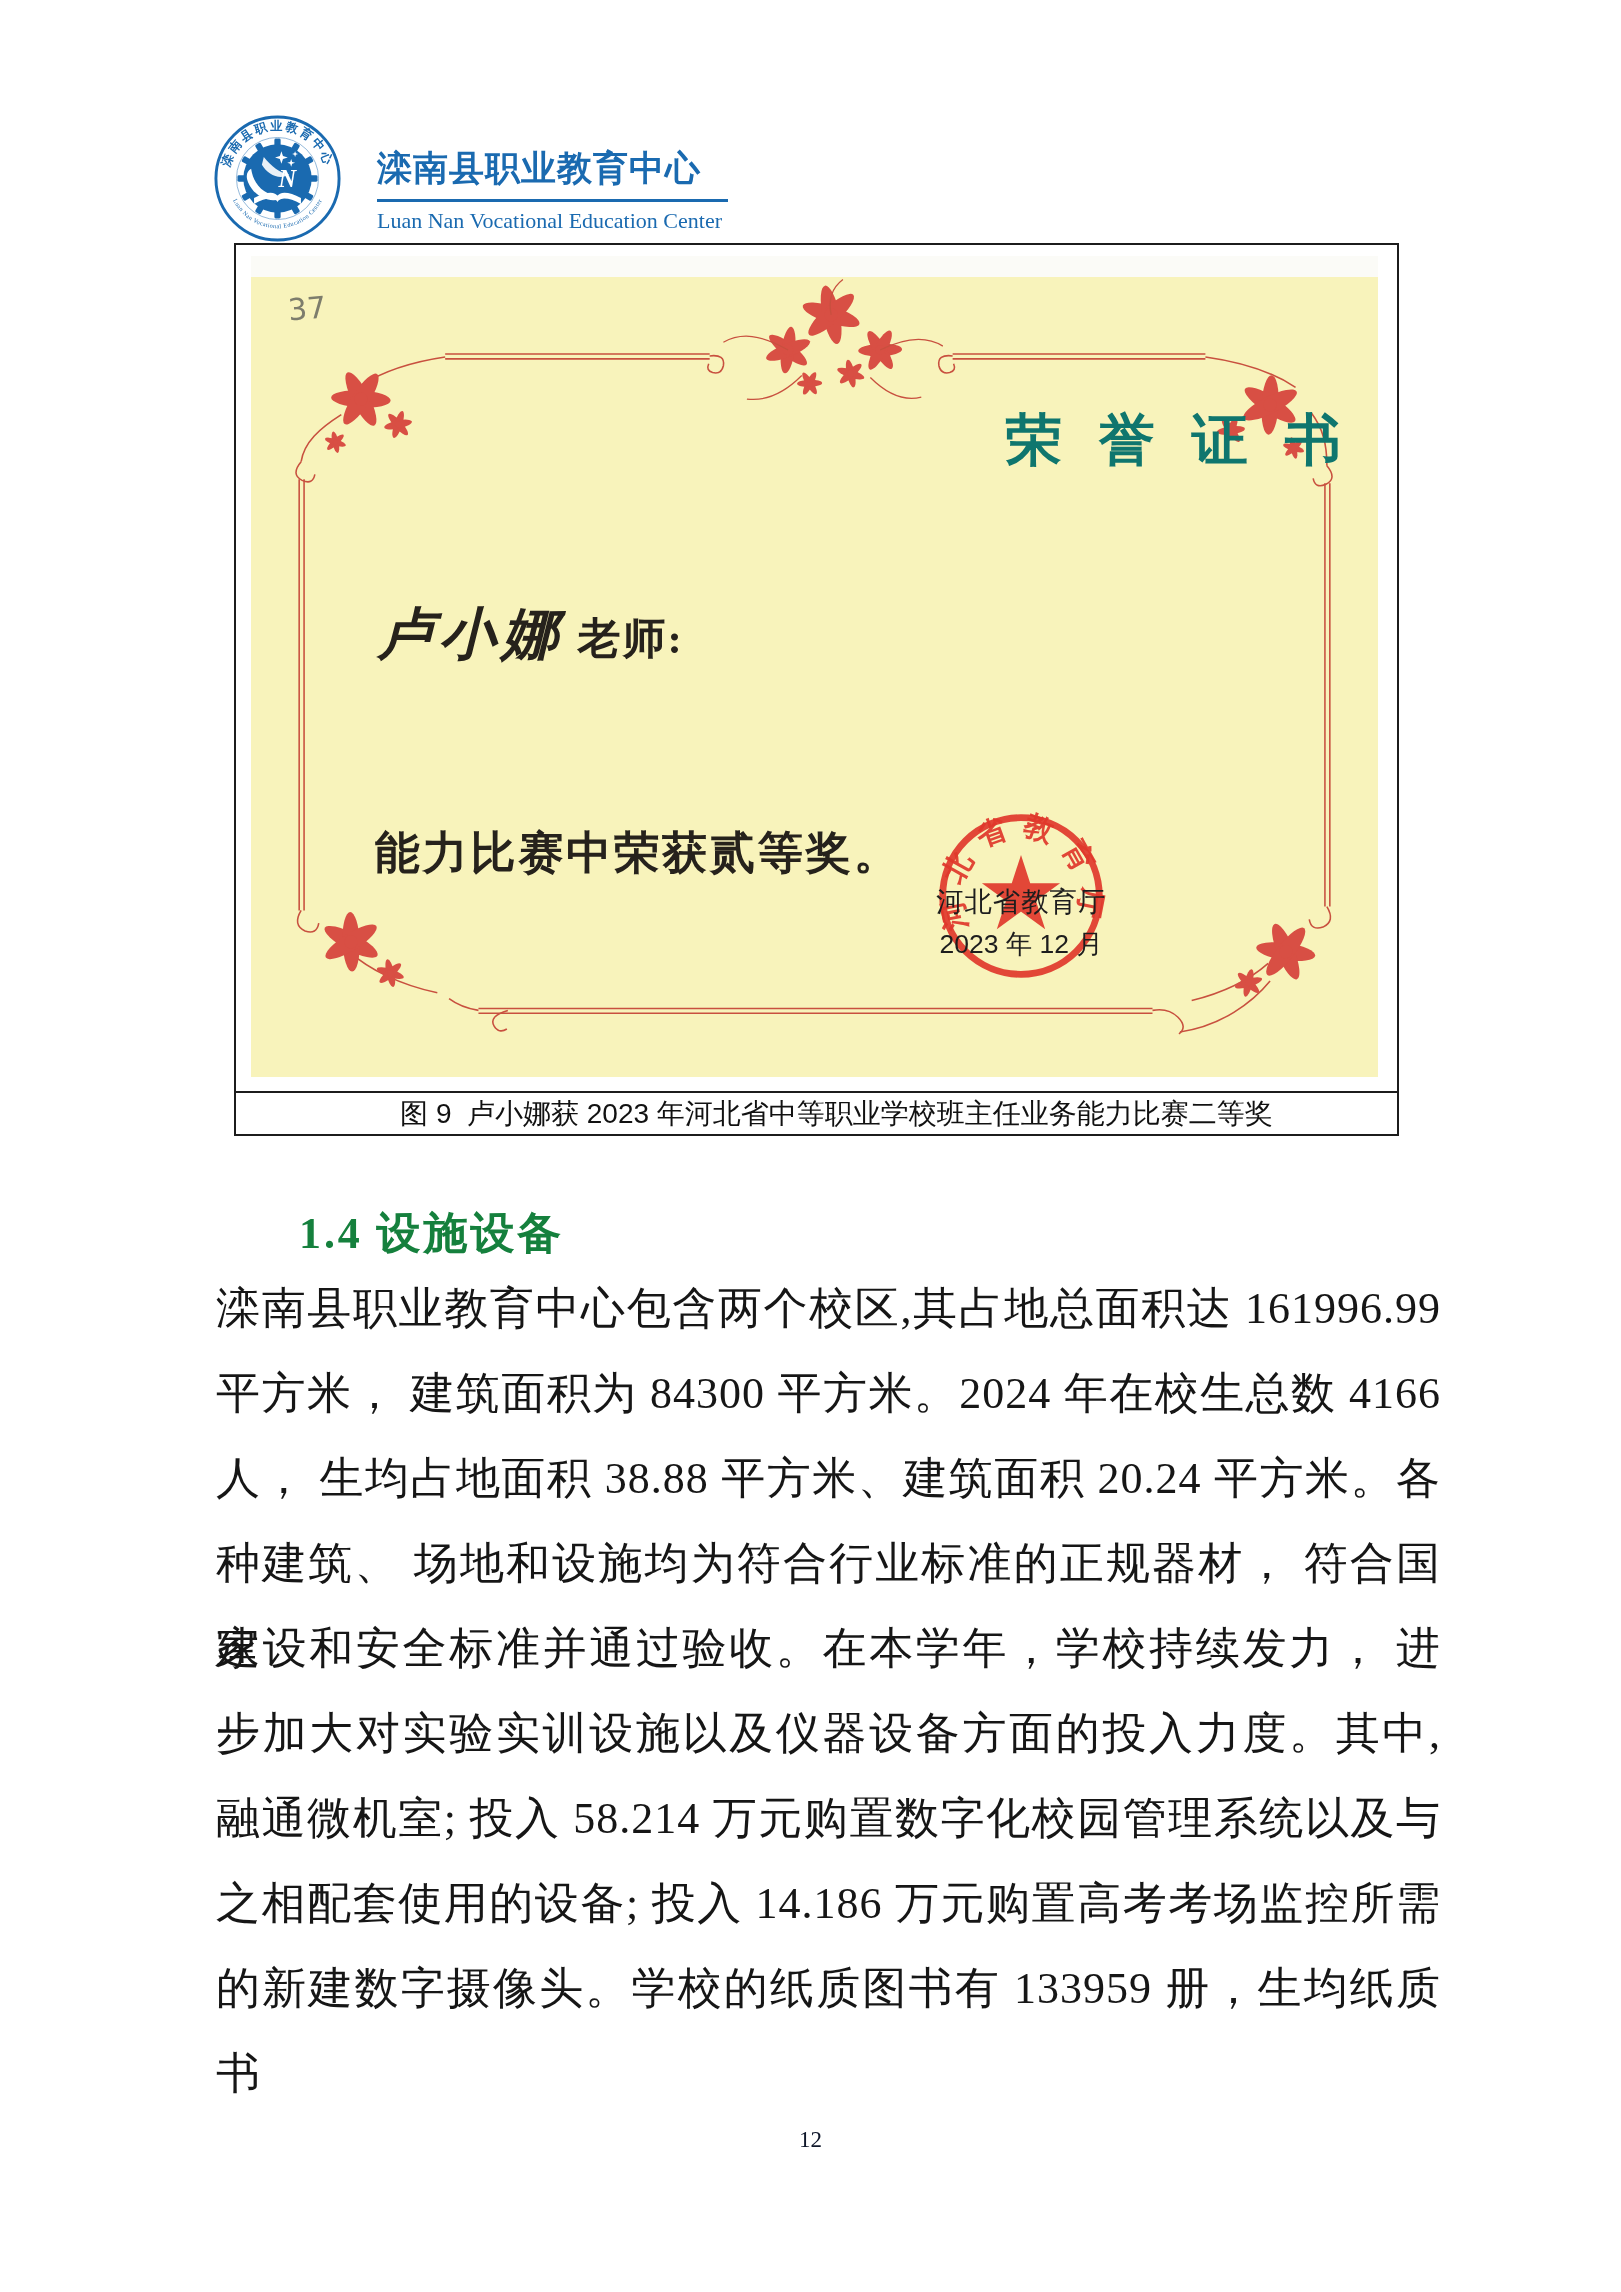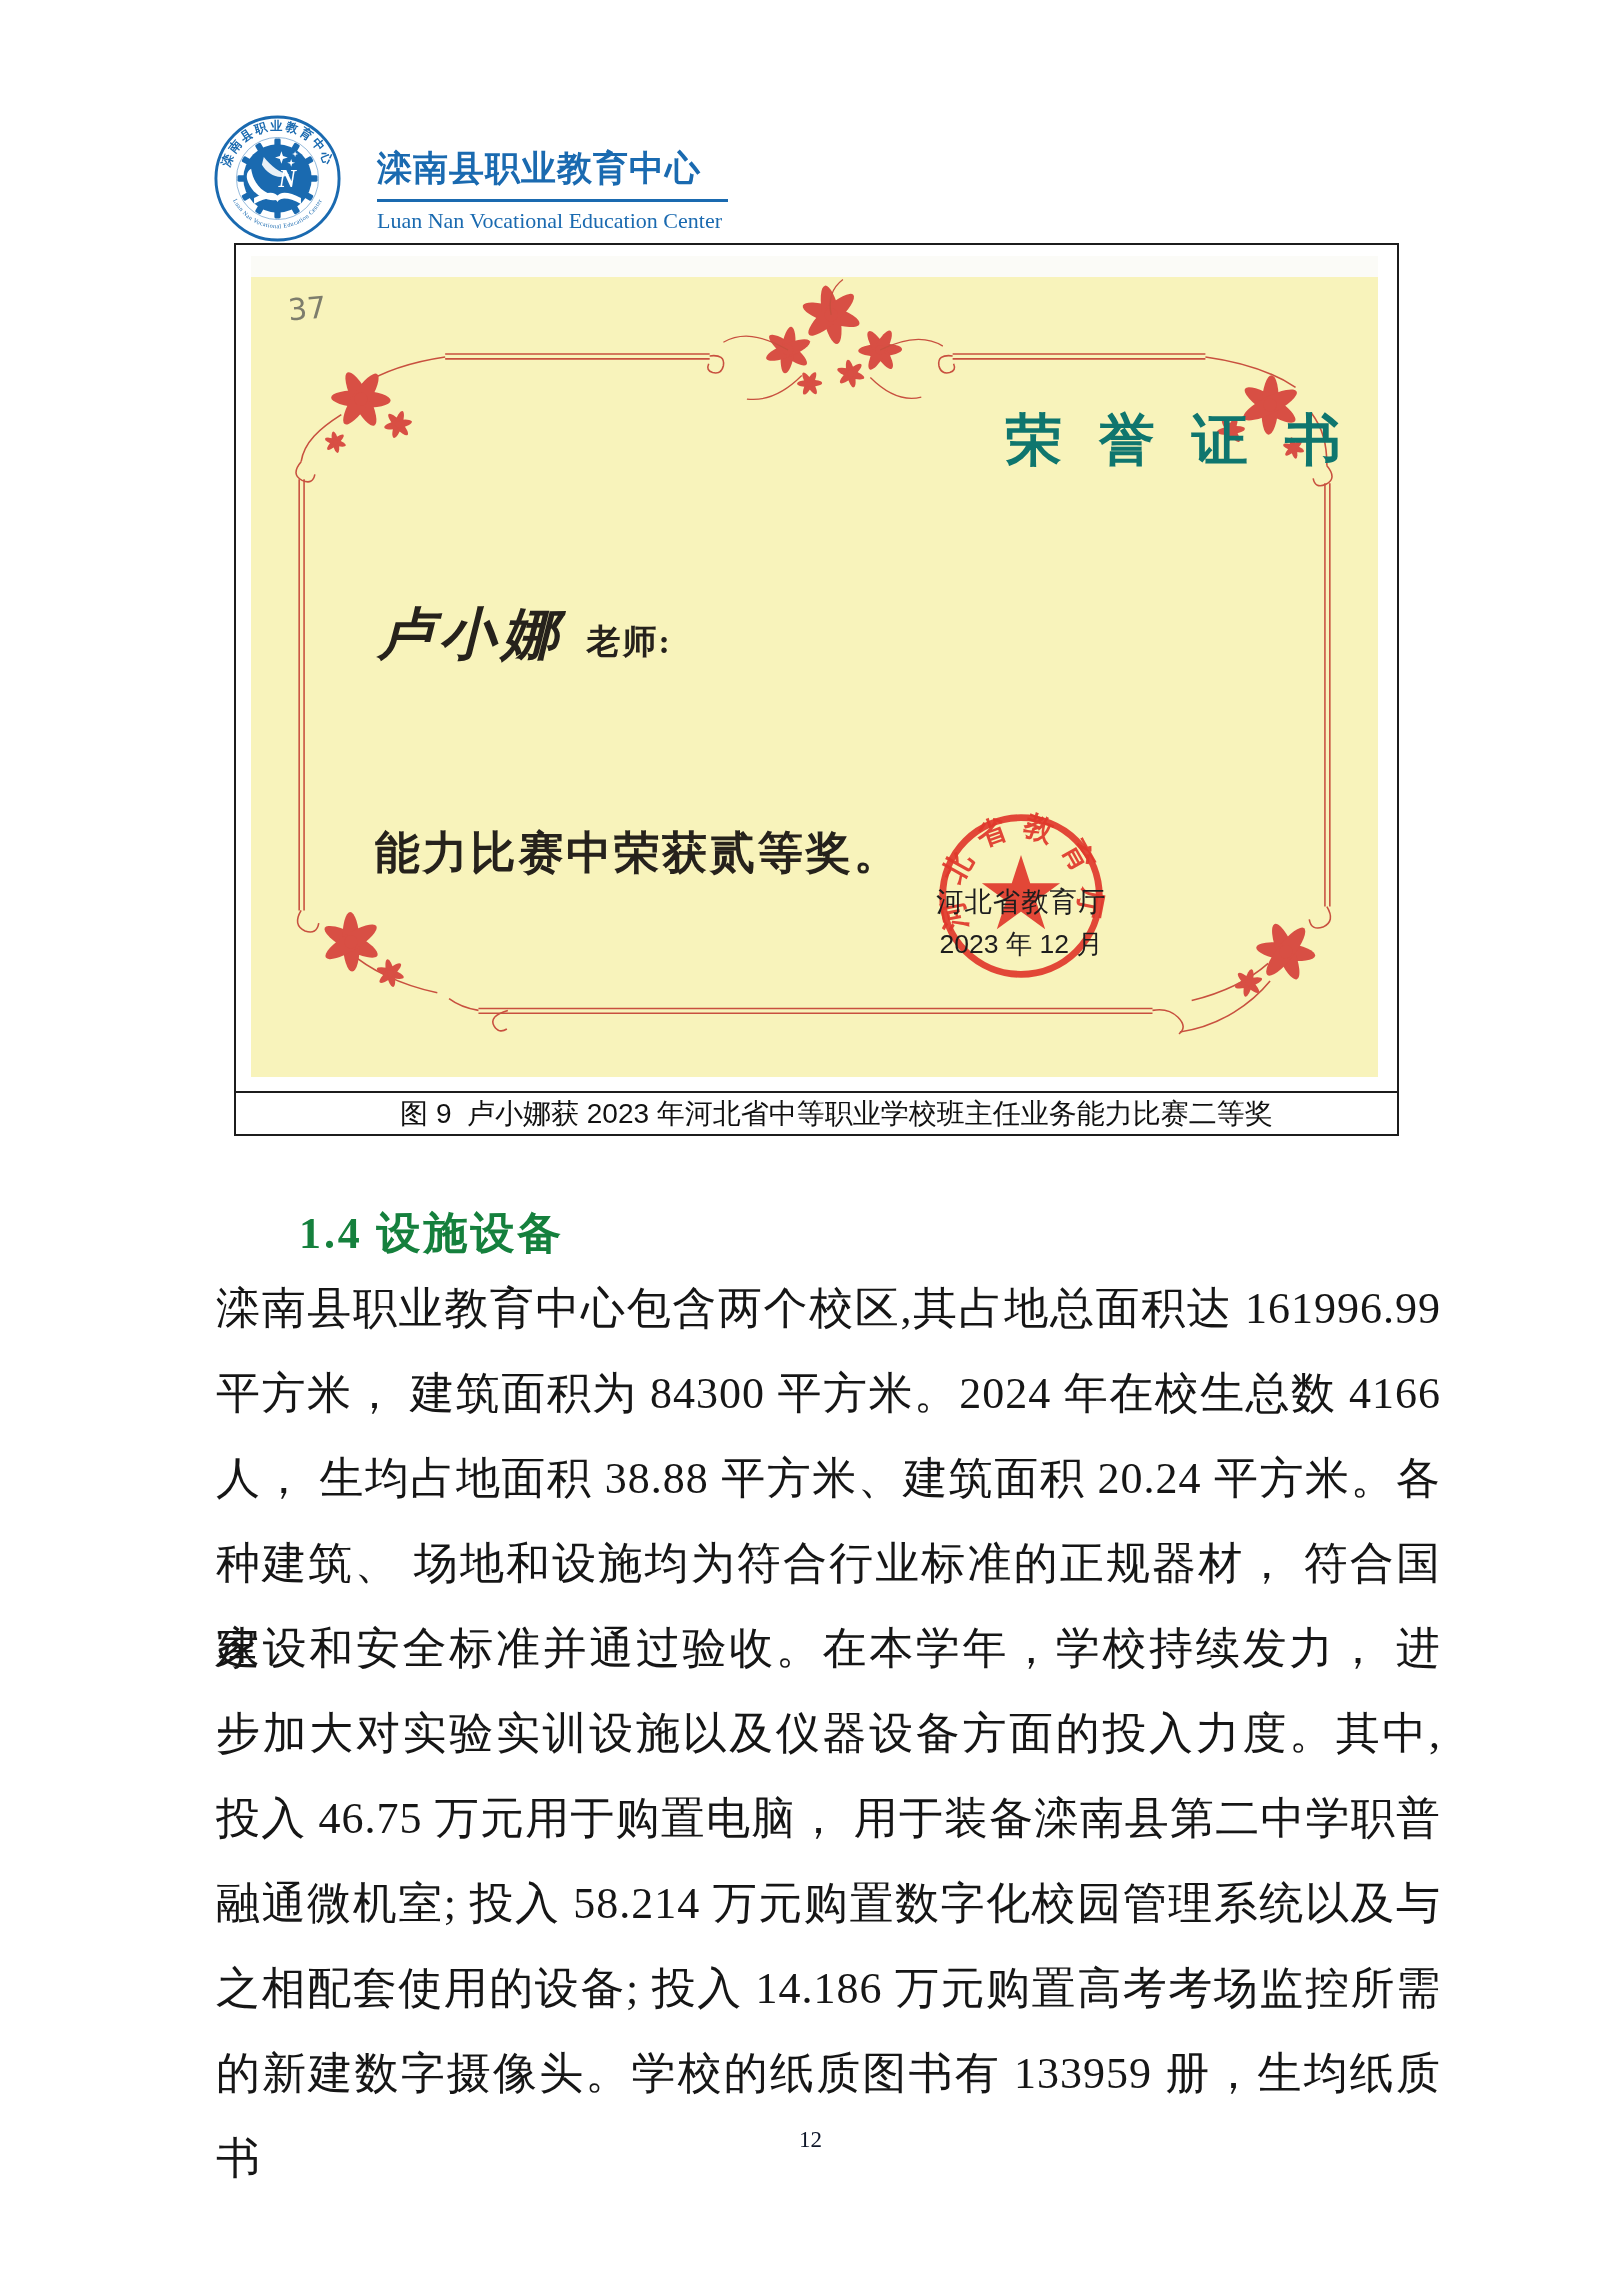--- a/index.html
+++ b/index.html
@@ -35,21 +35,21 @@
     transform:rotate(-5deg); font-family:"DejaVu Sans","Liberation Sans",sans-serif;
   }
   .deco { position:absolute; left:0; top:0; width:1127px; height:821px; }
   .cert-title {
     position:absolute; left:0; top:147px; width:100%; text-align:right;
     font-size:56px; font-weight:900; color:#0f766e;
     letter-spacing:37px; padding-left:37px; box-sizing:border-box; white-space:nowrap;
   }
   .cert-recipient { position:absolute; left:127px; top:341px; display:flex; align-items:baseline; color:#26221c; }
   .cert-name { font-size:56px; font-weight:600; font-style:italic; letter-spacing:5.9px; }
-  .cert-hon { font-size:34px; font-weight:bold; margin-left:23px; letter-spacing:2px; }
+  .cert-hon { font-size:43px; font-weight:bold; margin-left:14px; letter-spacing:2px; }
   .cert-line { position:absolute; font-size:45px; font-weight:bold; color:#26221c; letter-spacing:2.9px; white-space:nowrap; }
   .cert-line1 { left:211px; top:470px; }
   .cert-line2 { left:124px; top:567px; }
   .seal-svg { position:absolute; left:677px; top:547px; width:186px; height:186px; }
   .seal-org {
     position:absolute; left:653px; top:628px; width:235px; text-align:center;
     font-size:27.4px; color:#1d1d1d; letter-spacing:1px;
     font-family:"Liberation Sans","DejaVu Sans",sans-serif; font-weight:500;
   }
   .seal-date {
@@ -221,21 +221,20 @@
 
   <h2 class="sec-heading">1.4 设施设备</h2>
 
   <div class="body-text">
     <div class="body-line">滦南县职业教育中心包含两个校区,其占地总面积达 161996.99</div>
     <div class="body-line">平方米， 建筑面积为 84300 平方米。2024 年在校生总数 4166</div>
     <div class="body-line">人， 生均占地面积 38.88 平方米、建筑面积 20.24 平方米。各</div>
     <div class="body-line">种建筑、 场地和设施均为符合行业标准的正规器材， 符合国家</div>
     <div class="body-line">建设和安全标准并通过验收。在本学年，学校持续发力， 进一</div>
     <div class="body-line">步加大对实验实训设施以及仪器设备方面的投入力度。其中,</div>
-    <div class="body-line">投入 46.75 万元用于购置电脑， 用于装备滦南县第二中学职普</div>
     <div class="body-line">融通微机室; 投入 58.214 万元购置数字化校园管理系统以及与</div>
     <div class="body-line">之相配套使用的设备; 投入 14.186 万元购置高考考场监控所需</div>
     <div class="body-line">的新建数字摄像头。学校的纸质图书有 133959 册，生均纸质书</div>
   </div>
 
   <div class="page-num">12</div>
 </div>
 
 
 </body></html>

